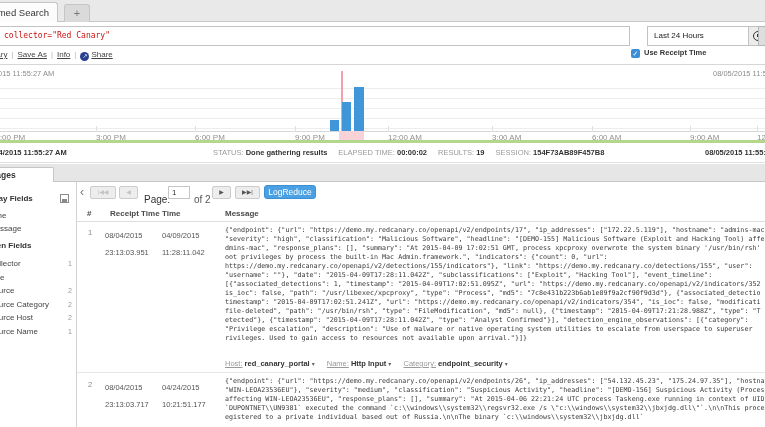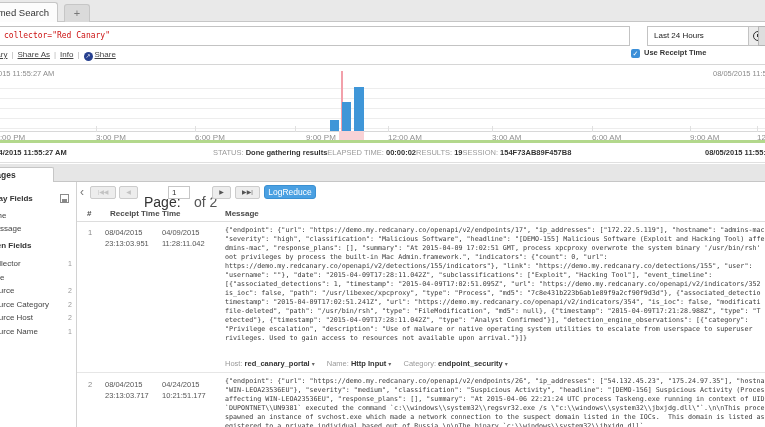--- a/index.html
+++ b/index.html
@@ -46,52 +46,52 @@
   .selection { background:#f8d2d6; }
   .xlabel { top:68px; font-size:8px; color:#909090; white-space:nowrap; }
 
   .greenbar { left:0; top:140px; width:765px; height:3px; background:#b3d88c; }
 
   
   .statusrow { left:0; top:143px; width:765px; height:20px; background:#fff; border-bottom:1px solid #e0e0e0; }
   .status-ts { font-size:7.5px; font-weight:bold; color:#333; white-space:nowrap; }
   .status-items { left:213px; top:148px; font-size:7.5px; white-space:nowrap; }
   .status-label { color:#9a9a9a; }
-  .status-value { color:#333; font-weight:bold; margin-right:0; }
+  .status-value { color:#333; font-weight:bold; margin-right:11px; }
 
   .grayband { left:0; top:164px; width:765px; height:18px; background:#e6e6e6; border-bottom:1px solid #c6c6c6; }
   .msg-tab { left:-34px; top:167px; width:88px; height:16px; background:#fff; border:1px solid #c6c6c6; border-bottom:none; border-radius:2px 2px 0 0; padding-left:8px; font-size:8.5px; font-weight:bold; color:#333; line-height:15px; white-space:nowrap; }
 
   
   .panel { left:0; top:182px; width:765px; height:245px; background:#fff; }
   .side-border { left:76px; top:182px; width:1px; height:245px; background:#d2d2d2; }
   .fields-header { font-size:8px; font-weight:bold; color:#333; white-space:nowrap; }
   .field-item { font-size:8px; color:#444; white-space:nowrap; }
   .field-count { font-size:7px; color:#999; }
   .save-icon { left:60px; top:194px; width:9px; height:9px; border:1px solid #8a8a8a; }
   .save-icon::after { content:""; position:absolute; left:1px; top:4px; width:5px; height:3px; background:#8a8a8a; }
 
   
   .chev { left:80px; top:185px; font-size:12px; color:#777; }
   .pg-btn { top:186px; height:13px; background:#ededed; border:1px solid #ccc; border-radius:2px; text-align:center; font-size:6px; line-height:11px; }
   .pg-dis { color:#c3c3c3; }
   .pg-en { color:#555; }
-  .pg-text { top:194px; font-size:14px; color:#333; white-space:nowrap; }
+  .pg-text { top:194px; font-size:10px; color:#333; white-space:nowrap; }
   .page-input { left:168px; top:186px; width:22px; height:13px; border:1px solid #c6c6c6; font-size:8px; color:#333; padding-left:3px; font-family:"Liberation Sans", sans-serif; }
   .logreduce { left:264px; top:185px; width:52px; height:14px; background:#4aa0e2; border:1px solid #3a90d2; border-radius:3px; color:#fff; font-size:8.5px; text-align:center; line-height:13px; }
 
   
   .th { top:209px; font-size:8px; font-weight:bold; color:#4a4a4a; white-space:nowrap; }
   .th-border { left:77px; top:221px; width:688px; height:1px; background:#ddd; }
   .rownum { font-size:7.5px; color:#888; }
-  .cell-time { font-size:7.5px; color:#555; line-height:11px; white-space:pre; }
+  .cell-time { font-size:7.5px; color:#555; line-height:17px; white-space:pre; }
   .msg-block { left:225px; width:541px; overflow:hidden; }
   .msg-line { font-family:"DejaVu Sans Mono", monospace; font-size:6.7px; line-height:9px; color:#3a3a3a; white-space:pre; }
   .meta-row { left:225px; top:359px; font-size:7.5px; white-space:nowrap; }
-  .meta-label { color:#999; }
+  .meta-label { color:#999;text-decoration:underline; }
   .meta-value { color:#333; font-weight:bold; }
   .meta-caret { color:#666; font-size:6px; margin:0 10px 0 2px; }
   .row-sep { left:77px; top:372px; width:688px; height:1px; background:#e6e6e6; }
 </style>
 </head>
 <body>
 
 <div class="screen">
 
   <div class="abs tabbar">
@@ -107,21 +107,21 @@
     <div class="clock-btn">
         <span class="clock-face"></span>
       </div>
   </div>
   <div class="abs start-sliver"></div>
 
   <div class="abs checkbox">✓</div>
   <div class="abs checkbox-label">Use Receipt Time</div>
 
   <div class="abs links">
-    <span class="link">Library</span><span class="sep">|</span><span class="link">Share As</span><span class="sep">|</span><span class="link">Info</span><span class="sep">|</span><span class="share-icon">↗</span><span class="link">Share</span>
+    <span class="link">Library</span><span class="sep">|</span><span class="link">Save As</span><span class="sep">|</span><span class="link">Info</span><span class="sep">|</span><span class="share-icon">↗</span><span class="link">Share</span>
   </div>
 
   <div class="abs divider"></div>
 
   <div class="abs histo">
     <div class="abs ts" style="left:-27px; top:4px;">08/04/2015 11:55:27 AM</div>
     <div class="abs ts" style="left:713px; top:4px; width:52px; overflow:hidden;">08/05/2015 11:55:27 AM</div>
     <div class="abs gridline" style="top:23px"></div>
     <div class="abs gridline" style="top:33px"></div>
     <div class="abs gridline" style="top:43px"></div>
@@ -146,21 +146,21 @@
         <div class="abs bar" style="left: 342px; top: 37px; width: 9px; height: 29px;"></div>
         <div class="abs bar" style="left: 354px; top: 22px; width: 10px; height: 44px;"></div>
       </div>
     <div id="selection">
         <div class="abs selection" style="left: 339px; top: 66px; width: 25px; height: 11px;"></div>
       </div>
     <div id="xlabels">
         <div class="abs xlabel" style="left: -9px;">12:00 PM</div>
         <div class="abs xlabel" style="left: 96px;">3:00 PM</div>
         <div class="abs xlabel" style="left: 195px;">6:00 PM</div>
-        <div class="abs xlabel" style="left: 306px;">9:00 PM</div>
+        <div class="abs xlabel" style="left: 295px;">9:00 PM</div>
         <div class="abs xlabel" style="left: 388px;">12:00 AM</div>
         <div class="abs xlabel" style="left: 492px;">3:00 AM</div>
         <div class="abs xlabel" style="left: 592px;">6:00 AM</div>
         <div class="abs xlabel" style="left: 690px;">9:00 AM</div>
         <div class="abs xlabel" style="left: 757px;">12:00 PM</div>
       </div>
   </div>
 
   <div class="abs greenbar"></div>
 
@@ -231,21 +231,20 @@
   <div class="abs rownum" style="left:88px; top:380px;">2</div>
   <div class="abs cell-time" style="left:105px; top:379px;">08/04/2015
 23:13:03.717</div>
   <div class="abs cell-time" style="left:162px; top:379px;">04/24/2015
 10:21:51.177</div>
   <div class="abs msg-block" style="top:377px;" id="msg-1">
       <div class="msg-line">{"endpoint": {"url": "https://demo.my.redcanary.co/openapi/v2/endpoints/26", "ip_addresses": ["54.132.45.23", "175.24.97.35"], "hostna</div>
       <div class="msg-line">"WIN-LEOA23536EU"}, "severity": "medium", "classification": "Suspicious Activity", "headline": "[DEMO-156] Suspicious Activity (Proces</div>
       <div class="msg-line">affecting WIN-LEOA23536EU", "response_plans": [], "summary": "At 2015-04-06 22:21:24 UTC process Taskeng.exe running in context of UID</div>
       <div class="msg-line">`DUPONTNET\\UN9381` executed the command `c:\\windows\\system32\\regsvr32.exe /s \"c:\\windows\\system32\\jbxjdg.dll\"`.\n\nThis proce</div>
-      <div class="msg-line">spawned an instance of svchost.exe which made a network connection to the suspect domain listed in the IOCs.  This domain is listed as</div>
       <div class="msg-line">egistered to a private individual based out of Russia.\n\nThe binary `c:\\windows\\system32\\jbxjdg.dll`</div>
     </div>
 
 <div class="abs field-item" style="left: -11px; top: 211px;">Time</div>
     <div class="abs field-item" style="left: -11px; top: 224px;">Message</div>
     <div class="abs field-item" style="left: -11px; top: 259px;">Collector</div>
     <div class="abs field-count" style="left: 68px; top: 260px;">1</div>
     <div class="abs field-item" style="left: -11px; top: 272.5px;">Size</div>
     <div class="abs field-item" style="left: -11px; top: 286px;">Source</div>
     <div class="abs field-count" style="left: 68px; top: 287px;">2</div>

